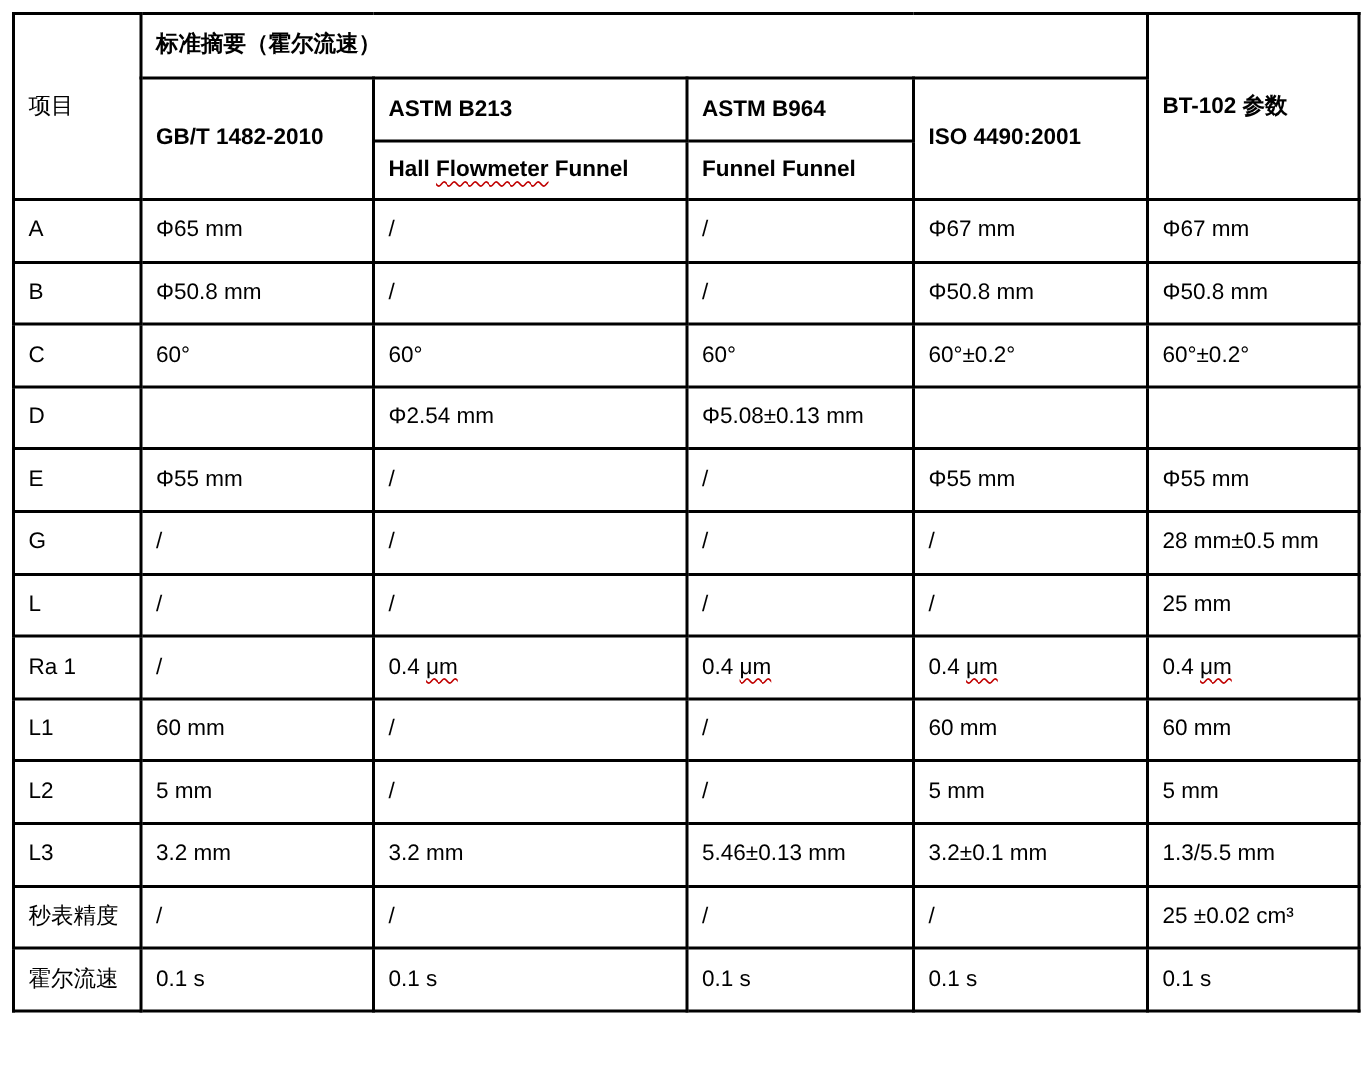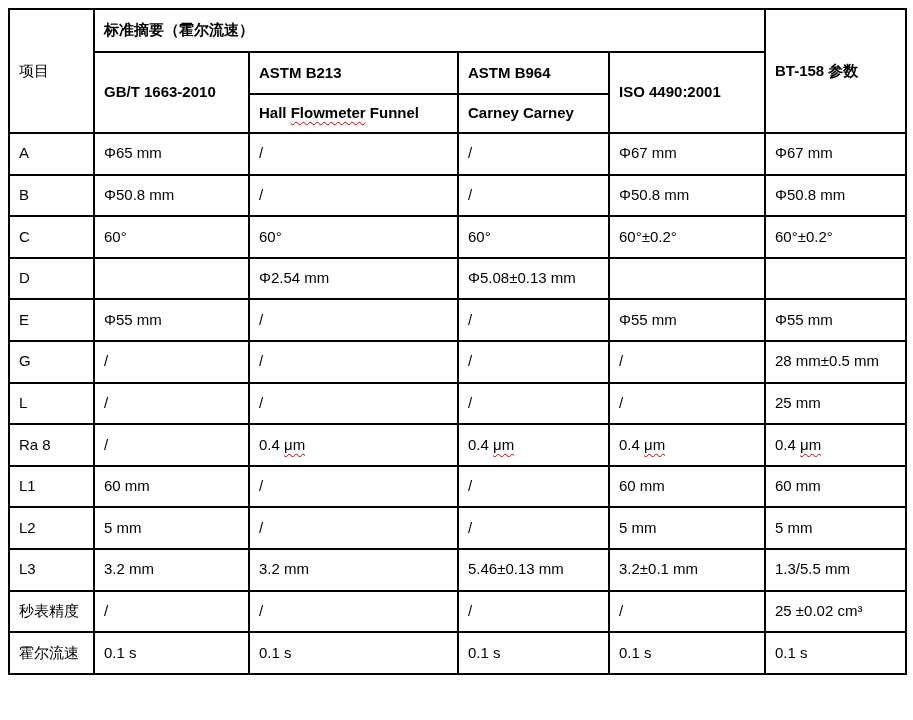--- a/index.html
+++ b/index.html
@@ -55,31 +55,31 @@
       <col style="width:155px">
       <col style="width:209px">
       <col style="width:151px">
       <col style="width:156px">
       <col style="width:141px">
     </colgroup>
     <tbody>
       <tr class="hdr-top">
         <td rowspan="3">项目</td>
         <td colspan="4" class="bold center">标准摘要（霍尔流速）</td>
-        <td rowspan="3" class="bold">BT-158 参数</td>
+        <td rowspan="3" class="bold">BT-102 参数</td>
       </tr>
       <tr class="hdr-mid">
-        <td rowspan="2" class="bold">GB/T 1663-2010</td>
+        <td rowspan="2" class="bold">GB/T 1482-2010</td>
         <td class="bold">ASTM B213</td>
         <td class="bold">ASTM B964</td>
         <td rowspan="2" class="bold">ISO 4490:2001</td>
       </tr>
       <tr class="hdr-sub">
         <td class="bold">Hall <span class="spell">Flowmeter</span> Funnel</td>
-        <td class="bold">Carney Carney</td>
+        <td class="bold">Funnel Funnel</td>
       </tr>
 
       <tr class="data-row">
         <td>A</td>
         <td>Φ65 mm</td>
         <td>/</td>
         <td>/</td>
         <td>Φ67 mm</td>
         <td>Φ67 mm</td>
       </tr>
@@ -125,21 +125,21 @@
       </tr>
       <tr class="data-row">
         <td>L</td>
         <td>/</td>
         <td>/</td>
         <td>/</td>
         <td>/</td>
         <td>25 mm</td>
       </tr>
       <tr class="data-row">
-        <td>Ra 8</td>
+        <td>Ra 1</td>
         <td>/</td>
         <td>0.4 <span class="spell">μm</span></td>
         <td>0.4 <span class="spell">μm</span></td>
         <td>0.4 <span class="spell">μm</span></td>
         <td>0.4 <span class="spell">μm</span></td>
       </tr>
       <tr class="data-row">
         <td>L1</td>
         <td>60 mm</td>
         <td>/</td>

